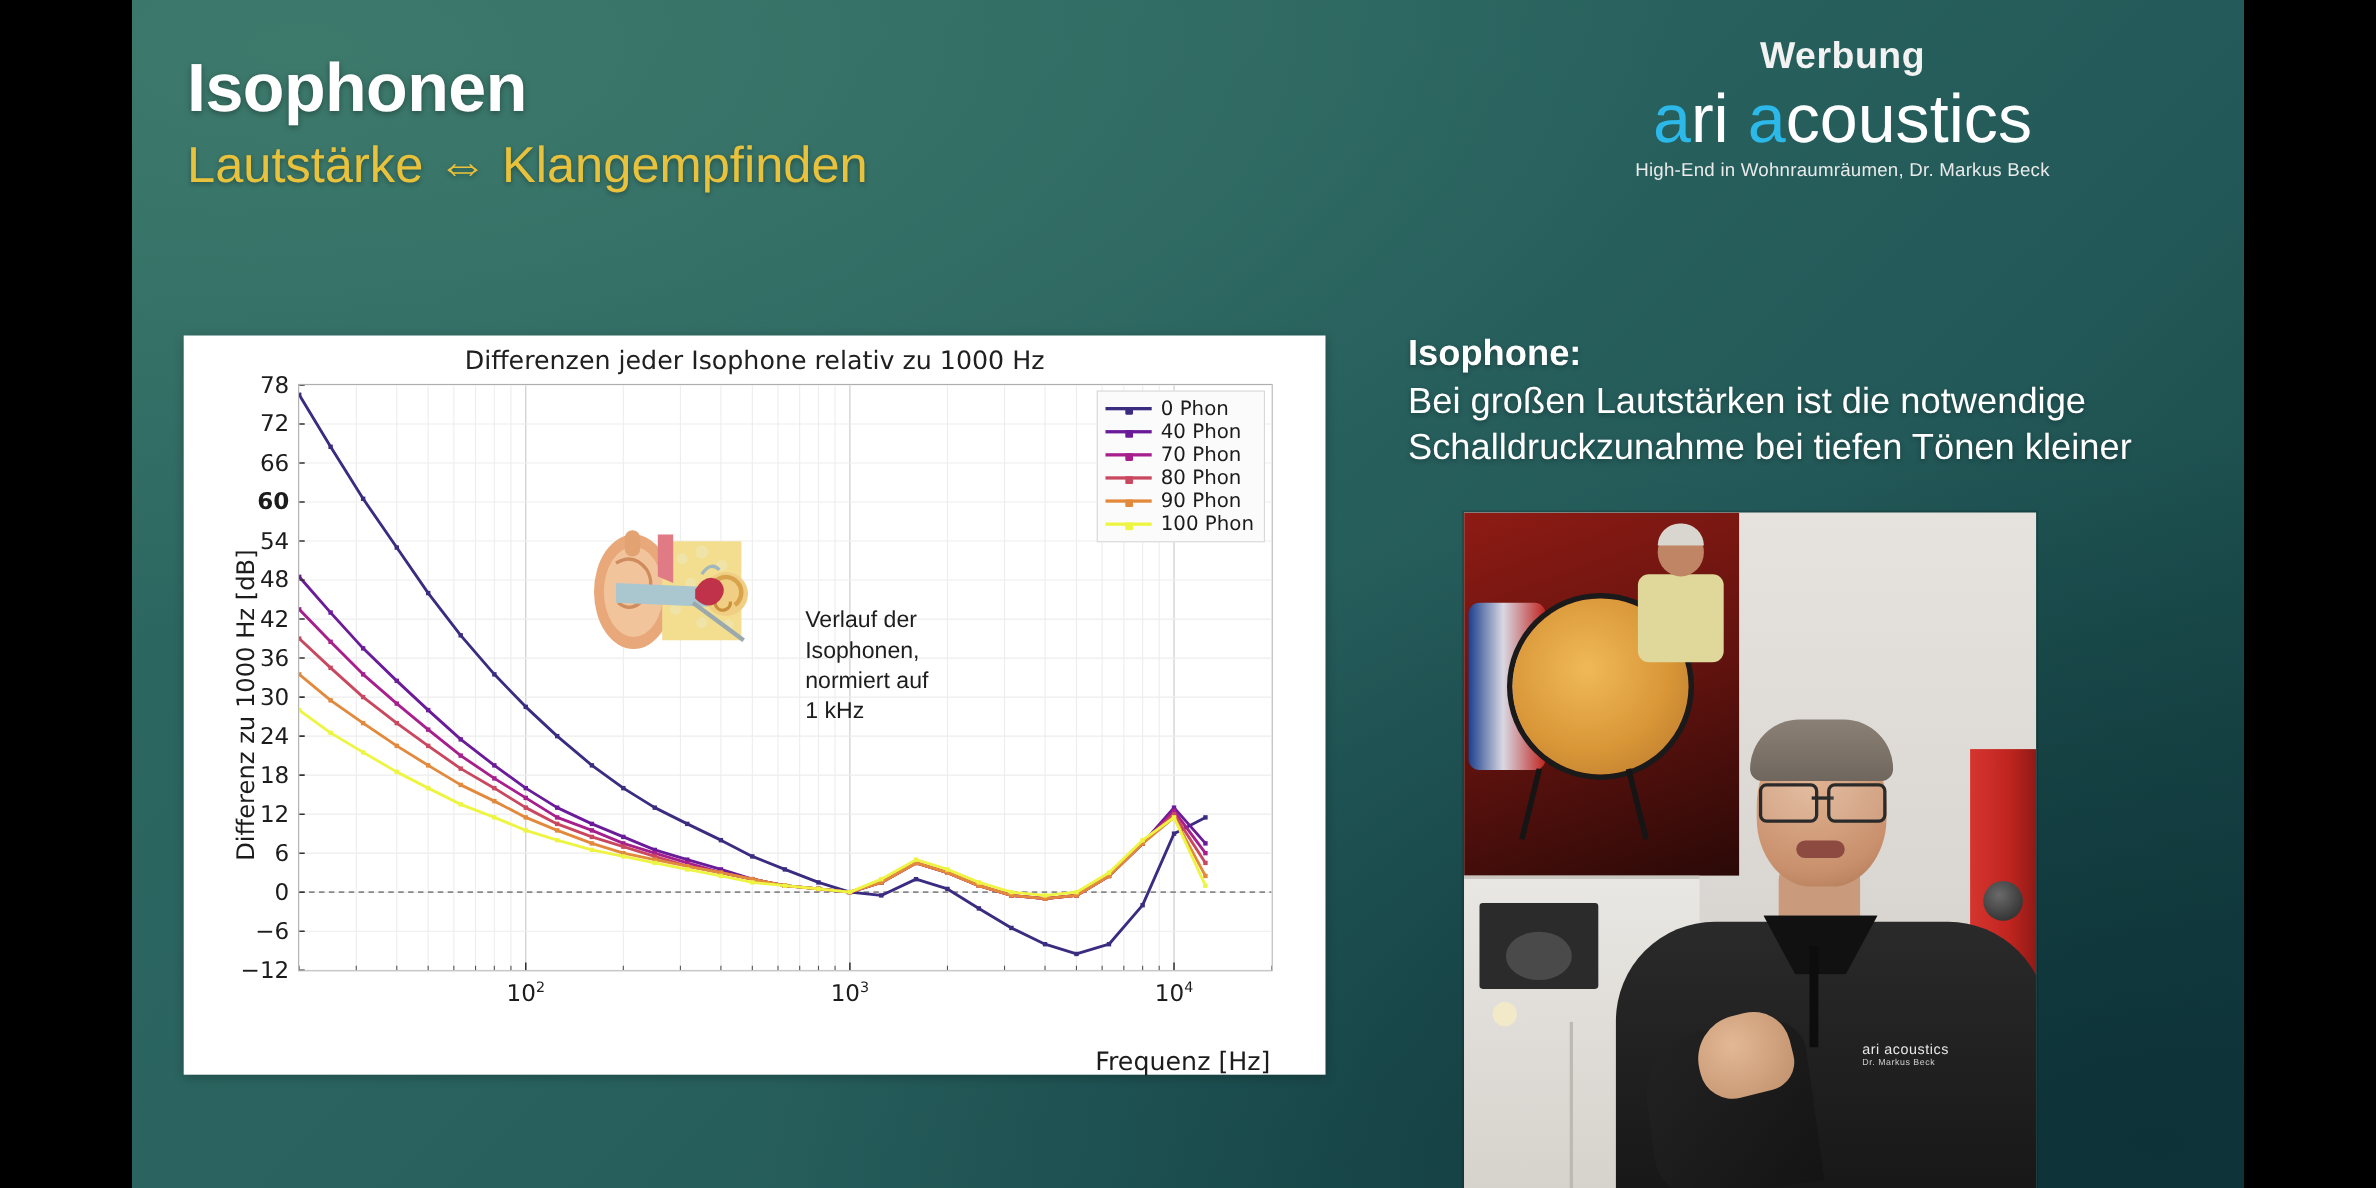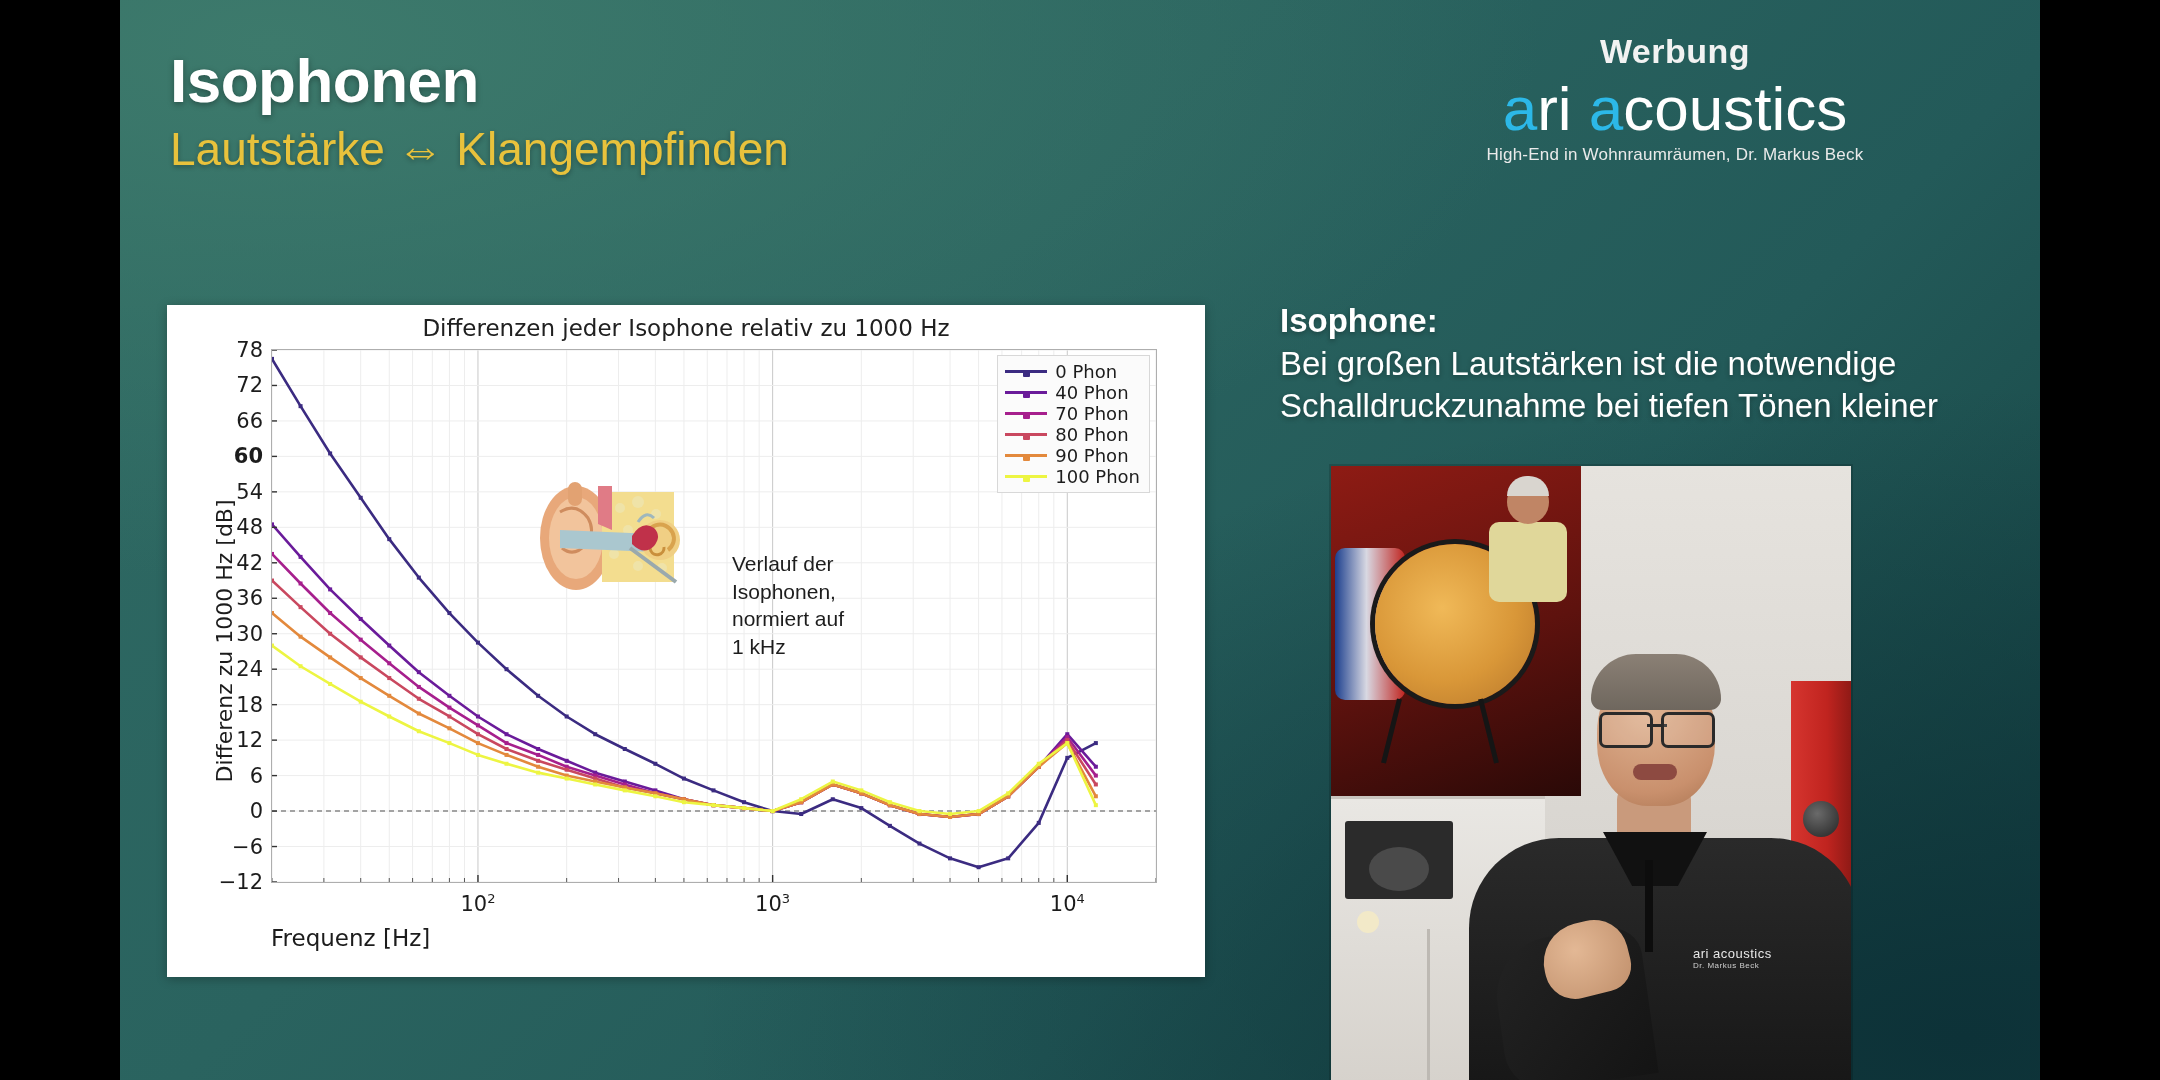--- a/index.html
+++ b/index.html
@@ -35,21 +35,21 @@
   
   #chart-panel{position:absolute;left:47px;top:305px;width:1038px;height:672px;background:#fff;
     box-shadow:0 2px 10px rgba(0,0,0,.28);}
   #chart-title{position:absolute;top:10px;left:0;width:100%;text-align:center;
     font-family:"DejaVu Sans",sans-serif;font-size:23px;color:#202020;}
   #plot-area{position:absolute;left:104px;top:44px;width:884px;height:532px;
     border:1px solid #aeaeae;background:#fff;}
   #ylabel{position:absolute;left:-84px;top:50%;transform:translateY(-50%) rotate(-90deg);
     transform-origin:center;font-family:"DejaVu Sans",sans-serif;font-size:22px;color:#1c1c1c;
     white-space:nowrap;}
-  #xlabel{position:absolute;left:104px;width:884px;top:620px;text-align:left;
+  #xlabel{position:absolute;left:104px;width:884px;top:648px;text-align:right;
     font-family:"DejaVu Sans",sans-serif;font-size:23px;color:#1c1c1c;}
   .ytick{position:absolute;right:100%;margin-right:9px;transform:translateY(-50%);
     font-family:"DejaVu Sans",sans-serif;font-size:21px;color:#1c1c1c;white-space:nowrap;}
   .xtick{position:absolute;top:100%;margin-top:9px;transform:translateX(-50%);
     font-family:"DejaVu Sans",sans-serif;font-size:21px;color:#1c1c1c;white-space:nowrap;}
   .xtick sup{font-size:13px;}
   
   #legend{position:absolute;right:6px;top:5px;background:#fbfbfb;border:1px solid #d8d8d8;
     padding:5px 9px 5px 7px;}
   .leg-row{display:flex;align-items:center;height:21px;}

